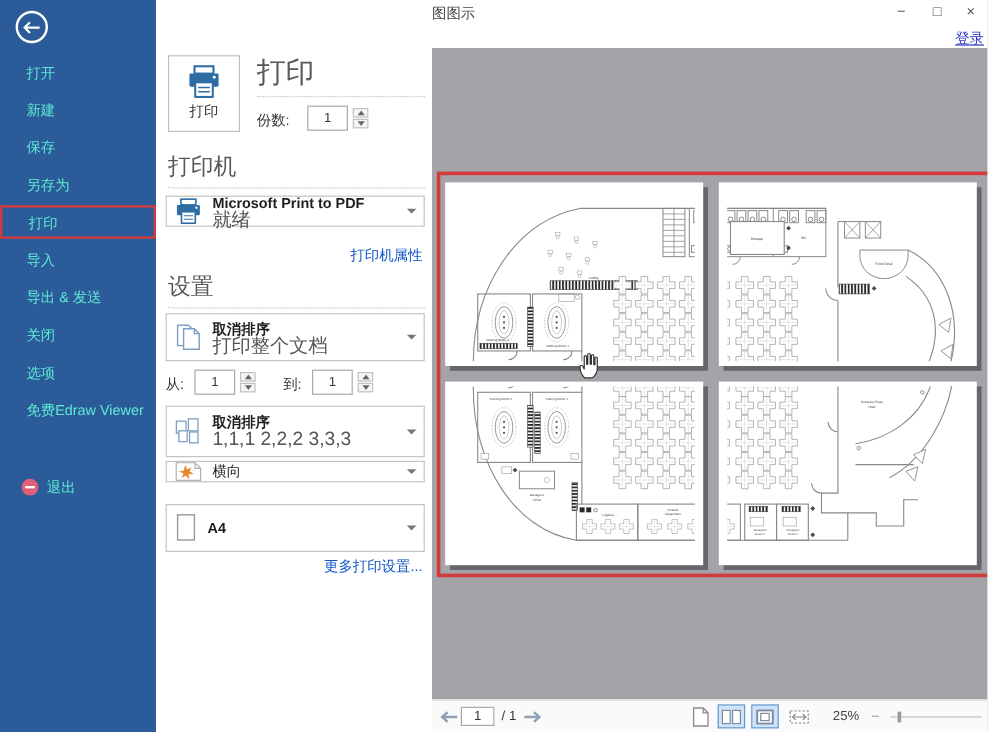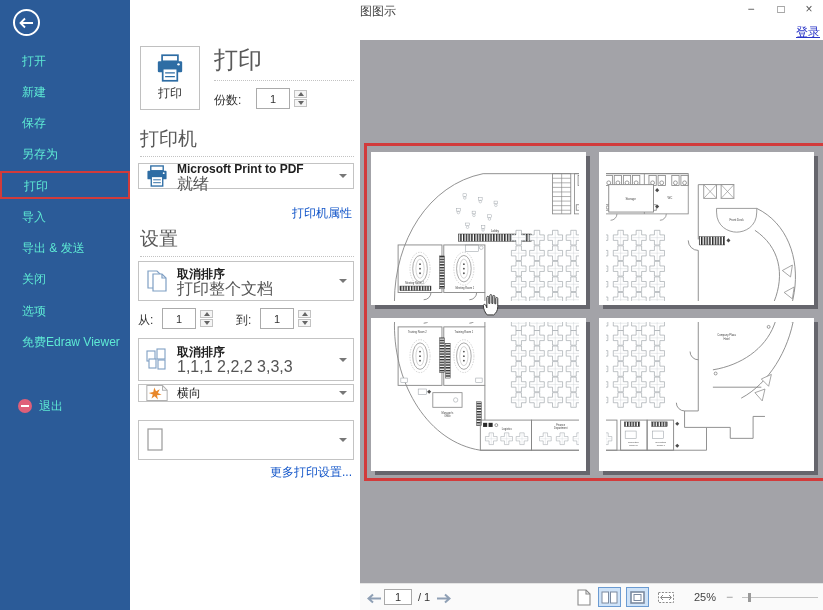--- a/index.html
+++ b/index.html
@@ -427,20 +427,21 @@
         <div class="t1" style="font-weight:normal">横向</div>
       </div>
       <div class="caret"></div>
     </div>
 
     <div class="sel" style="top:420px;height:40px">
       <svg width="20" height="26" viewBox="0 0 20 26">
         <rect x="3" y="2" width="14" height="21" fill="#fff" stroke="#9a9a9a" stroke-width="1.2"></rect>
       </svg>
       <div class="txt">
+        <div class="t1">A4</div>
       </div>
       <div class="caret"></div>
     </div>
 
     <div class="link" style="top:464px">更多打印设置...</div>
   </div>
 
   <div class="preview">
     <div class="redbox"></div>
     <div class="page" style="left:11px;top:112px">

